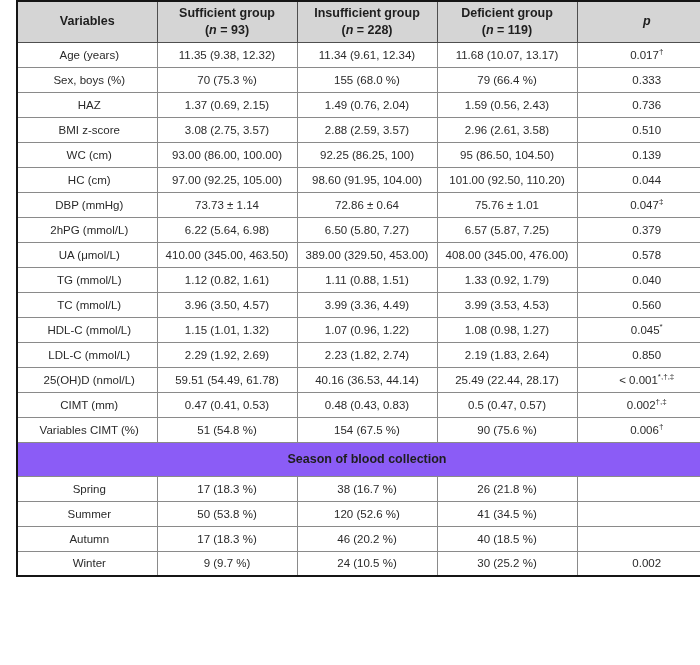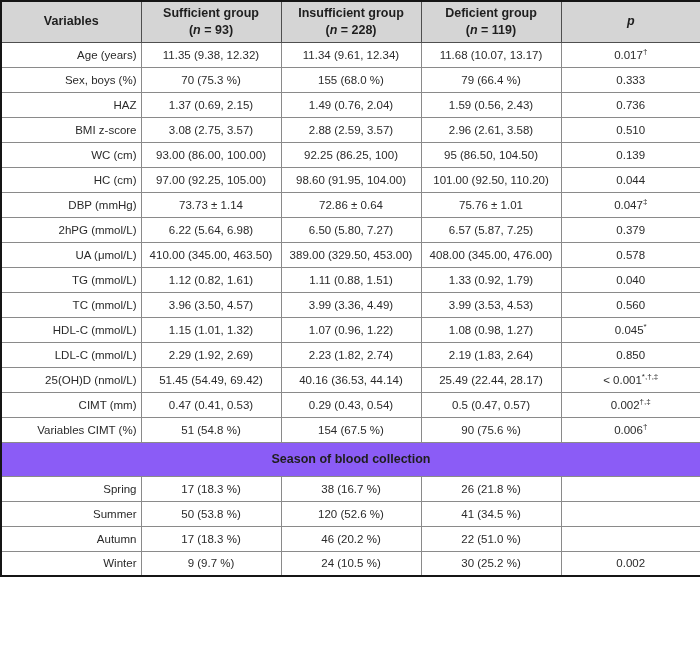--- a/index.html
+++ b/index.html
@@ -1,16 +1,16 @@
 <!DOCTYPE html>
 <html><head>
 <meta charset="utf-8">
 <style>
   html,body{margin:0;padding:0;background:#ffffff;}
-  .wrap{width:700px;box-sizing:border-box;}
+  .wrap{width:700px;box-sizing:border-box;padding-left:16px;}
   table{
     width:700px;
     border-collapse:collapse;
     table-layout:fixed;
     font-family:"Liberation Sans",sans-serif;
     border:2px solid #151515;
   }
   col{width:140px;}
   th,td{box-sizing:border-box;}
   thead th{
@@ -28,21 +28,21 @@
   tbody td{
     border:1px solid #8a8a8a;
     font-size:11.5px;
     color:#2a2a2a;
     height:25px;
     text-align:center;
     padding:1px 4px;
     white-space:nowrap;
     overflow:hidden;
   }
-  tbody td.var-cell{text-align:right;padding-left:8px;}
+  tbody td.var-cell{text-align:center;padding-left:8px;}
   tbody td.section-cell{
     background:#8b5cf6;
     font-weight:bold;
     font-size:12.5px;
     color:#1e1e1e;
     height:34px;
     text-align:center;
   }
   .pi{}
   sup{font-size:8px;line-height:0;vertical-align:super;}
@@ -164,29 +164,29 @@
         </tr>
         <tr class="data-row">
           <td class="var-cell">LDL-C (mmol/L)</td>
           <td class="val-cell">2.29 (1.92, 2.69)</td>
           <td class="val-cell">2.23 (1.82, 2.74)</td>
           <td class="val-cell">2.19 (1.83, 2.64)</td>
           <td class="p-cell"><span>0.850</span></td>
         </tr>
         <tr class="data-row">
           <td class="var-cell">25(OH)D (nmol/L)</td>
-          <td class="val-cell">51.45 (54.49, 69.42)</td>
+          <td class="val-cell">59.51 (54.49, 61.78)</td>
           <td class="val-cell">40.16 (36.53, 44.14)</td>
           <td class="val-cell">25.49 (22.44, 28.17)</td>
           <td class="p-cell"><span class="pi">&lt; 0.001</span><sup class="pi">*,†,‡</sup></td>
         </tr>
         <tr class="data-row">
           <td class="var-cell">CIMT (mm)</td>
           <td class="val-cell">0.47 (0.41, 0.53)</td>
-          <td class="val-cell">0.29 (0.43, 0.54)</td>
+          <td class="val-cell">0.48 (0.43, 0.83)</td>
           <td class="val-cell">0.5 (0.47, 0.57)</td>
           <td class="p-cell"><span class="pi">0.002</span><sup class="pi">†,‡</sup></td>
         </tr>
         <tr class="data-row">
           <td class="var-cell">Variables CIMT (%)</td>
           <td class="val-cell">51 (54.8 %)</td>
           <td class="val-cell">154 (67.5 %)</td>
           <td class="val-cell">90 (75.6 %)</td>
           <td class="p-cell"><span class="pi">0.006</span><sup class="pi">†</sup></td>
         </tr>
@@ -204,21 +204,21 @@
           <td class="var-cell">Summer</td>
           <td class="val-cell">50 (53.8 %)</td>
           <td class="val-cell">120 (52.6 %)</td>
           <td class="val-cell">41 (34.5 %)</td>
           <td class="p-cell"></td>
         </tr>
         <tr class="data-row">
           <td class="var-cell">Autumn</td>
           <td class="val-cell">17 (18.3 %)</td>
           <td class="val-cell">46 (20.2 %)</td>
-          <td class="val-cell">22 (51.0 %)</td>
+          <td class="val-cell">40 (18.5 %)</td>
           <td class="p-cell"></td>
         </tr>
         <tr class="data-row">
           <td class="var-cell">Winter</td>
           <td class="val-cell">9 (9.7 %)</td>
           <td class="val-cell">24 (10.5 %)</td>
           <td class="val-cell">30 (25.2 %)</td>
           <td class="p-cell"><span class="pi">0.002</span></td>
         </tr>
       </tbody>

